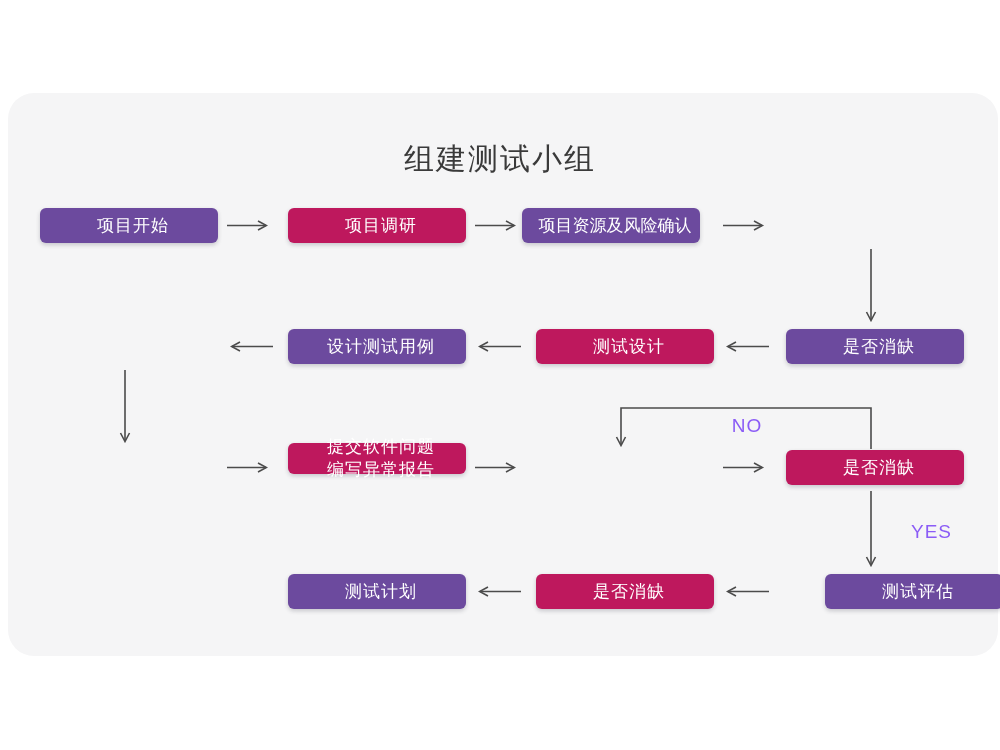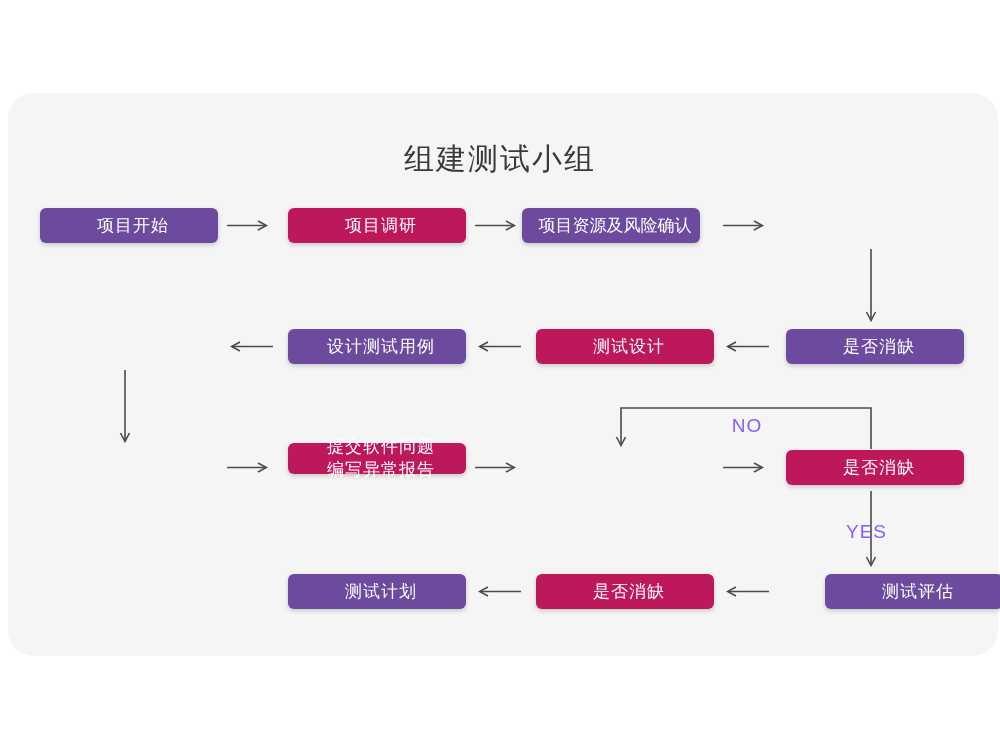--- a/index.html
+++ b/index.html
@@ -63,21 +63,21 @@
     line-height: 1.35;
   }
   .node.tall span { display: block; }
   .edge-label {
     position: absolute;
     font-size: 19px;
     color: #8b5cf6;
     letter-spacing: 1px;
   }
   .edge-label.no  { left: 725px; top: 415px; width: 44px; text-align: center; }
-  .edge-label.yes { left: 846px; top: 521px; }
+  .edge-label.yes { left: 911px; top: 521px; }
 </style>
 </head>
 <body>
 
 <div class="stage">
   <div class="card"></div>
 
   <h1 class="title">组建测试小组</h1>
 
   <svg class="connectors" width="1000" height="750" viewBox="0 0 1000 750" xmlns="http://www.w3.org/2000/svg">

